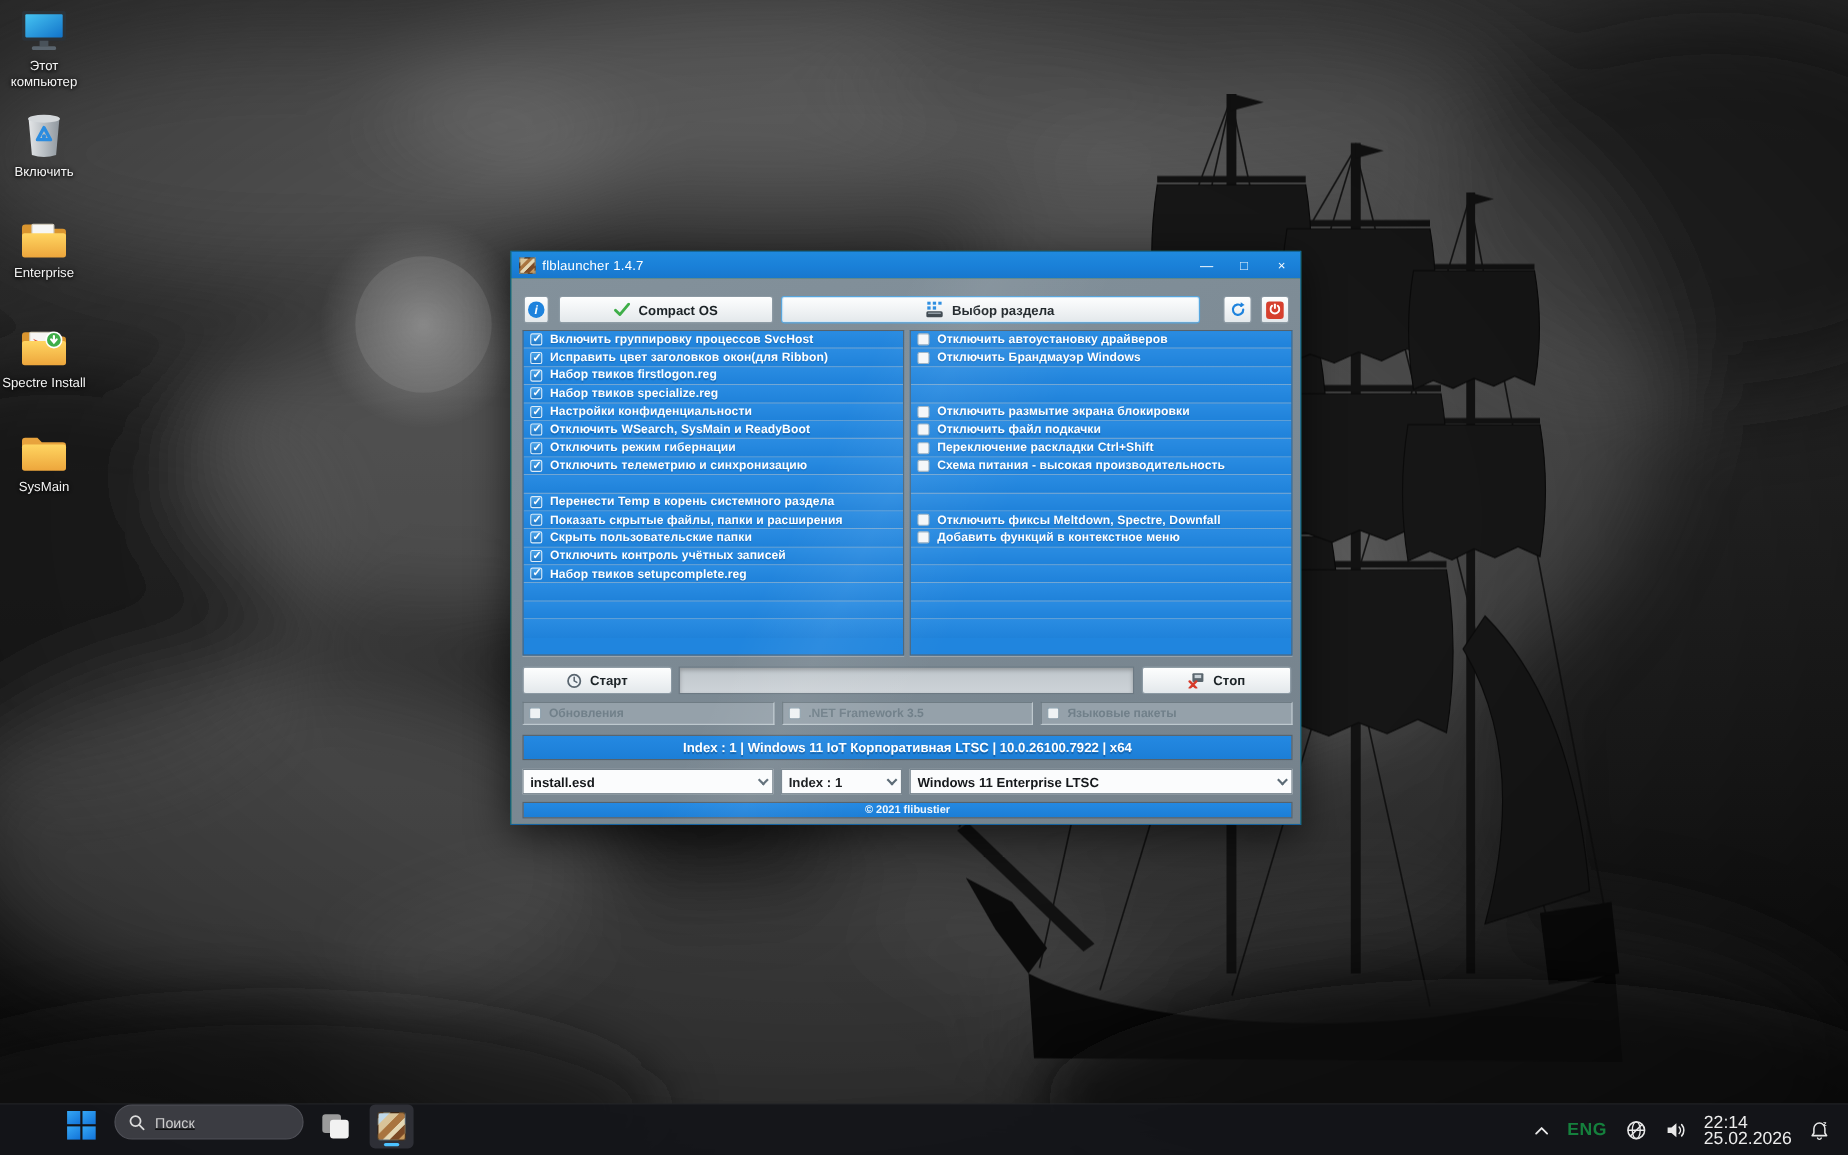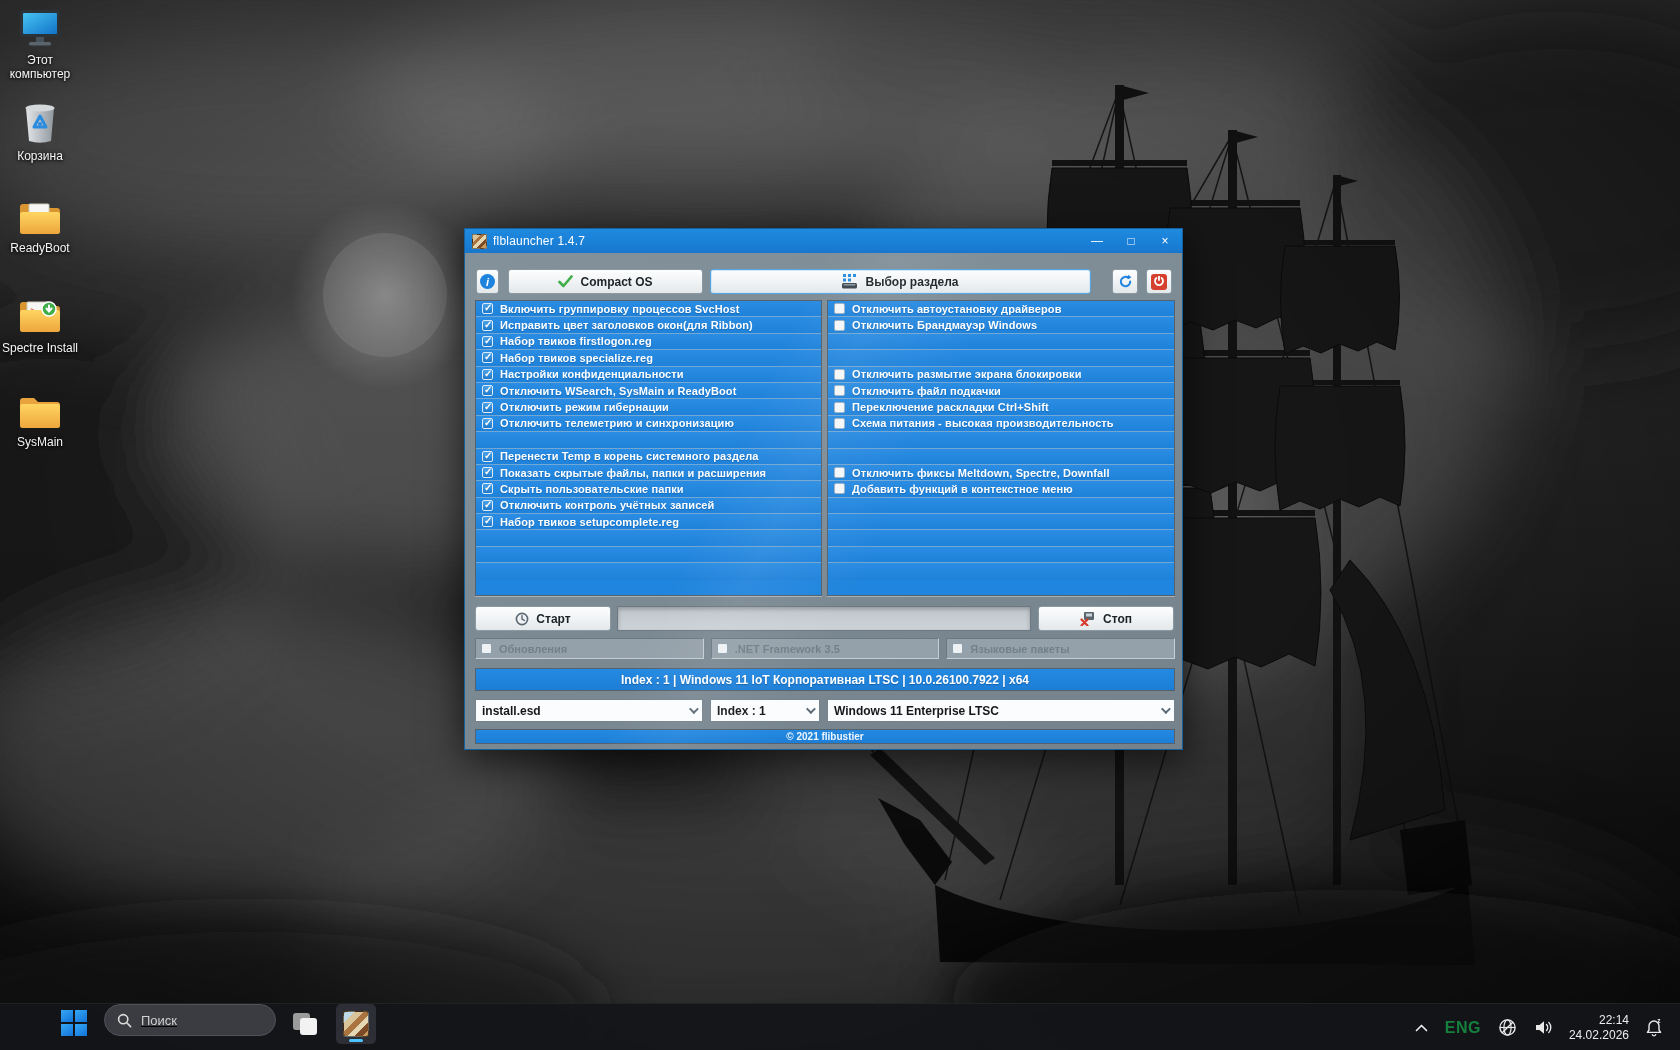--- a/index.html
+++ b/index.html
@@ -82,21 +82,21 @@
   .taskview { position:relative; width:26px; height:26px; }
   .taskview .sq1 { position:absolute; left:0; top:3px; width:17px; height:17px; background:#9b9b9b; border-radius:3px; }
   .taskview .sq2 { position:absolute; left:7px; top:8px; width:17px; height:17px; background:#f2f2f2; border-radius:3px; }
   .appbtn { position:relative; width:40px; height:40px; background:#2e2f36; border-radius:5px; display:flex; align-items:center; justify-content:center; }
   .appbtn .px { width:26px; height:26px; border-radius:3px; border:1px solid rgba(0,0,0,0.5); background:
       linear-gradient(135deg,#bfd8e8 0 22%, #d9c49a 22% 40%, #a9743f 40% 58%, #e4d7b4 58% 72%, #7c4a26 72% 88%, #c89a5e 88%); }
   .appbtn .indicator { position:absolute; bottom:2px; left:13px; width:14px; height:3px; border-radius:2px; background:#4cc2ff; }
   .tb-right { position:absolute; right:14px; top:0; height:47px; display:flex; align-items:center; gap:13px; }
   .trayico { display:flex; align-items:center; justify-content:center; height:34px; padding:0 2px; border-radius:4px; }
   .lang { color:#15803d; font-size:16px; font-weight:bold; letter-spacing:0.5px; }
-  .clock { color:#ececec; font-size:12px; line-height:15px; text-align:right; }
+  .clock { color:#ececec; font-size:16px; line-height:15px; text-align:left; }
 </style>
 </head>
 <body>
 
 <div id="screen">
 
   <div id="wallpaper">
     <svg width="1680" height="1050" viewBox="0 0 1680 1050" preserveAspectRatio="none">
       <defs>
         <linearGradient id="sky" x1="0" y1="0" x2="0" y2="1">
@@ -211,36 +211,36 @@
             <stop offset="1" stop-color="#8f979e"></stop>
           </linearGradient>
         </defs>
       <path d="M7,8 L35,8 L32,41 Q21,44.5 10,41 Z" fill="url(#bin)"></path>
       <ellipse cx="21" cy="8" rx="14.5" ry="3.6" fill="#d4d8db"></ellipse>
       <g stroke="#2a8ce0" stroke-width="3" fill="none" stroke-linejoin="round">
         <path d="M15,27 L21,16 L27,27 Z"></path>
       </g>
       <circle cx="21" cy="24" r="2" fill="#2a8ce0"></circle>
     </svg>
-    <div class="dlabel">Корзина</div>
+    <div class="dlabel">Включить</div>
   </div>
 
   <div class="dicon" style="left:-4px; top:198px;">
     <svg width="48" height="40" viewBox="0 0 48 40">
       <defs>
           <linearGradient id="fld" x1="0" y1="0" x2="0" y2="1">
             <stop offset="0" stop-color="#ffd561"></stop>
             <stop offset="1" stop-color="#eda63c"></stop>
           </linearGradient>
         </defs>
       <path d="M4,9 q0,-3 3,-3 h11 l4,4 h19 q3,0 3,3 v4 H4 Z" fill="#d9952f"></path>
       <rect x="13" y="6" width="20" height="14" rx="1" fill="#f6f6f4" stroke="#cfcabb"></rect>
       <rect x="4" y="14" width="40" height="22" rx="2.5" fill="url(#fld)"></rect>
     </svg>
-    <div class="dlabel">ReadyBoot</div>
+    <div class="dlabel">Enterprise</div>
   </div>
 
   <div class="dicon" style="left:-4px; top:296px;">
     <svg width="48" height="42" viewBox="0 0 48 42">
       <path d="M4,9 q0,-3 3,-3 h11 l4,4 h19 q3,0 3,3 v4 H4 Z" fill="#d9952f"></path>
       <rect x="11" y="6" width="22" height="14" rx="1" fill="#f6f6f4" stroke="#cfcabb"></rect>
       <path d="M14,12 l9,4 -3,3 z" fill="#e2543a"></path>
       <rect x="4" y="14" width="40" height="22" rx="2.5" fill="url(#fld)"></rect>
       <circle cx="33" cy="13" r="7" fill="#3fae49" stroke="#fff" stroke-width="1.5"></circle>
       <path d="M33,9.5 v5 M30.5,12.5 l2.5,3 2.5,-3" stroke="#fff" stroke-width="2" fill="none" stroke-linecap="round"></path>
@@ -582,21 +582,21 @@
       </div>
       <div class="trayico">
         <svg width="20" height="17" viewBox="0 0 20 17">
           <path d="M2,6 H5.5 L10,2.2 V14.8 L5.5,11 H2 Z" fill="#e8e8e8"></path>
           <path d="M12.5,5.5 a4.4,4.4 0 0 1 0,6" stroke="#e8e8e8" stroke-width="1.4" fill="none" stroke-linecap="round"></path>
           <path d="M14.8,3.4 a7.6,7.6 0 0 1 0,10.2" stroke="#e8e8e8" stroke-width="1.4" fill="none" stroke-linecap="round"></path>
         </svg>
       </div>
       <div class="clock">
         <div>22:14</div>
-        <div>24.02.2026</div>
+        <div>25.02.2026</div>
       </div>
       <div class="trayico">
         <svg width="20" height="20" viewBox="0 0 20 20">
           <path d="M10,3 a5,5 0 0 1 5,5 v4 l1.6,2.4 H3.4 L5,12 V8 a5,5 0 0 1 5,-5 Z" stroke="#e8e8e8" stroke-width="1.4" fill="none" stroke-linejoin="round"></path>
           <path d="M8.3,16.6 a1.8,1.8 0 0 0 3.4,0" stroke="#e8e8e8" stroke-width="1.3" fill="none" stroke-linecap="round"></path>
           <text x="13.2" y="5.2" font-size="6.5" fill="#e8e8e8" font-family="Liberation Sans, sans-serif" font-weight="bold">z</text>
         </svg>
       </div>
     </div>
   </div>

